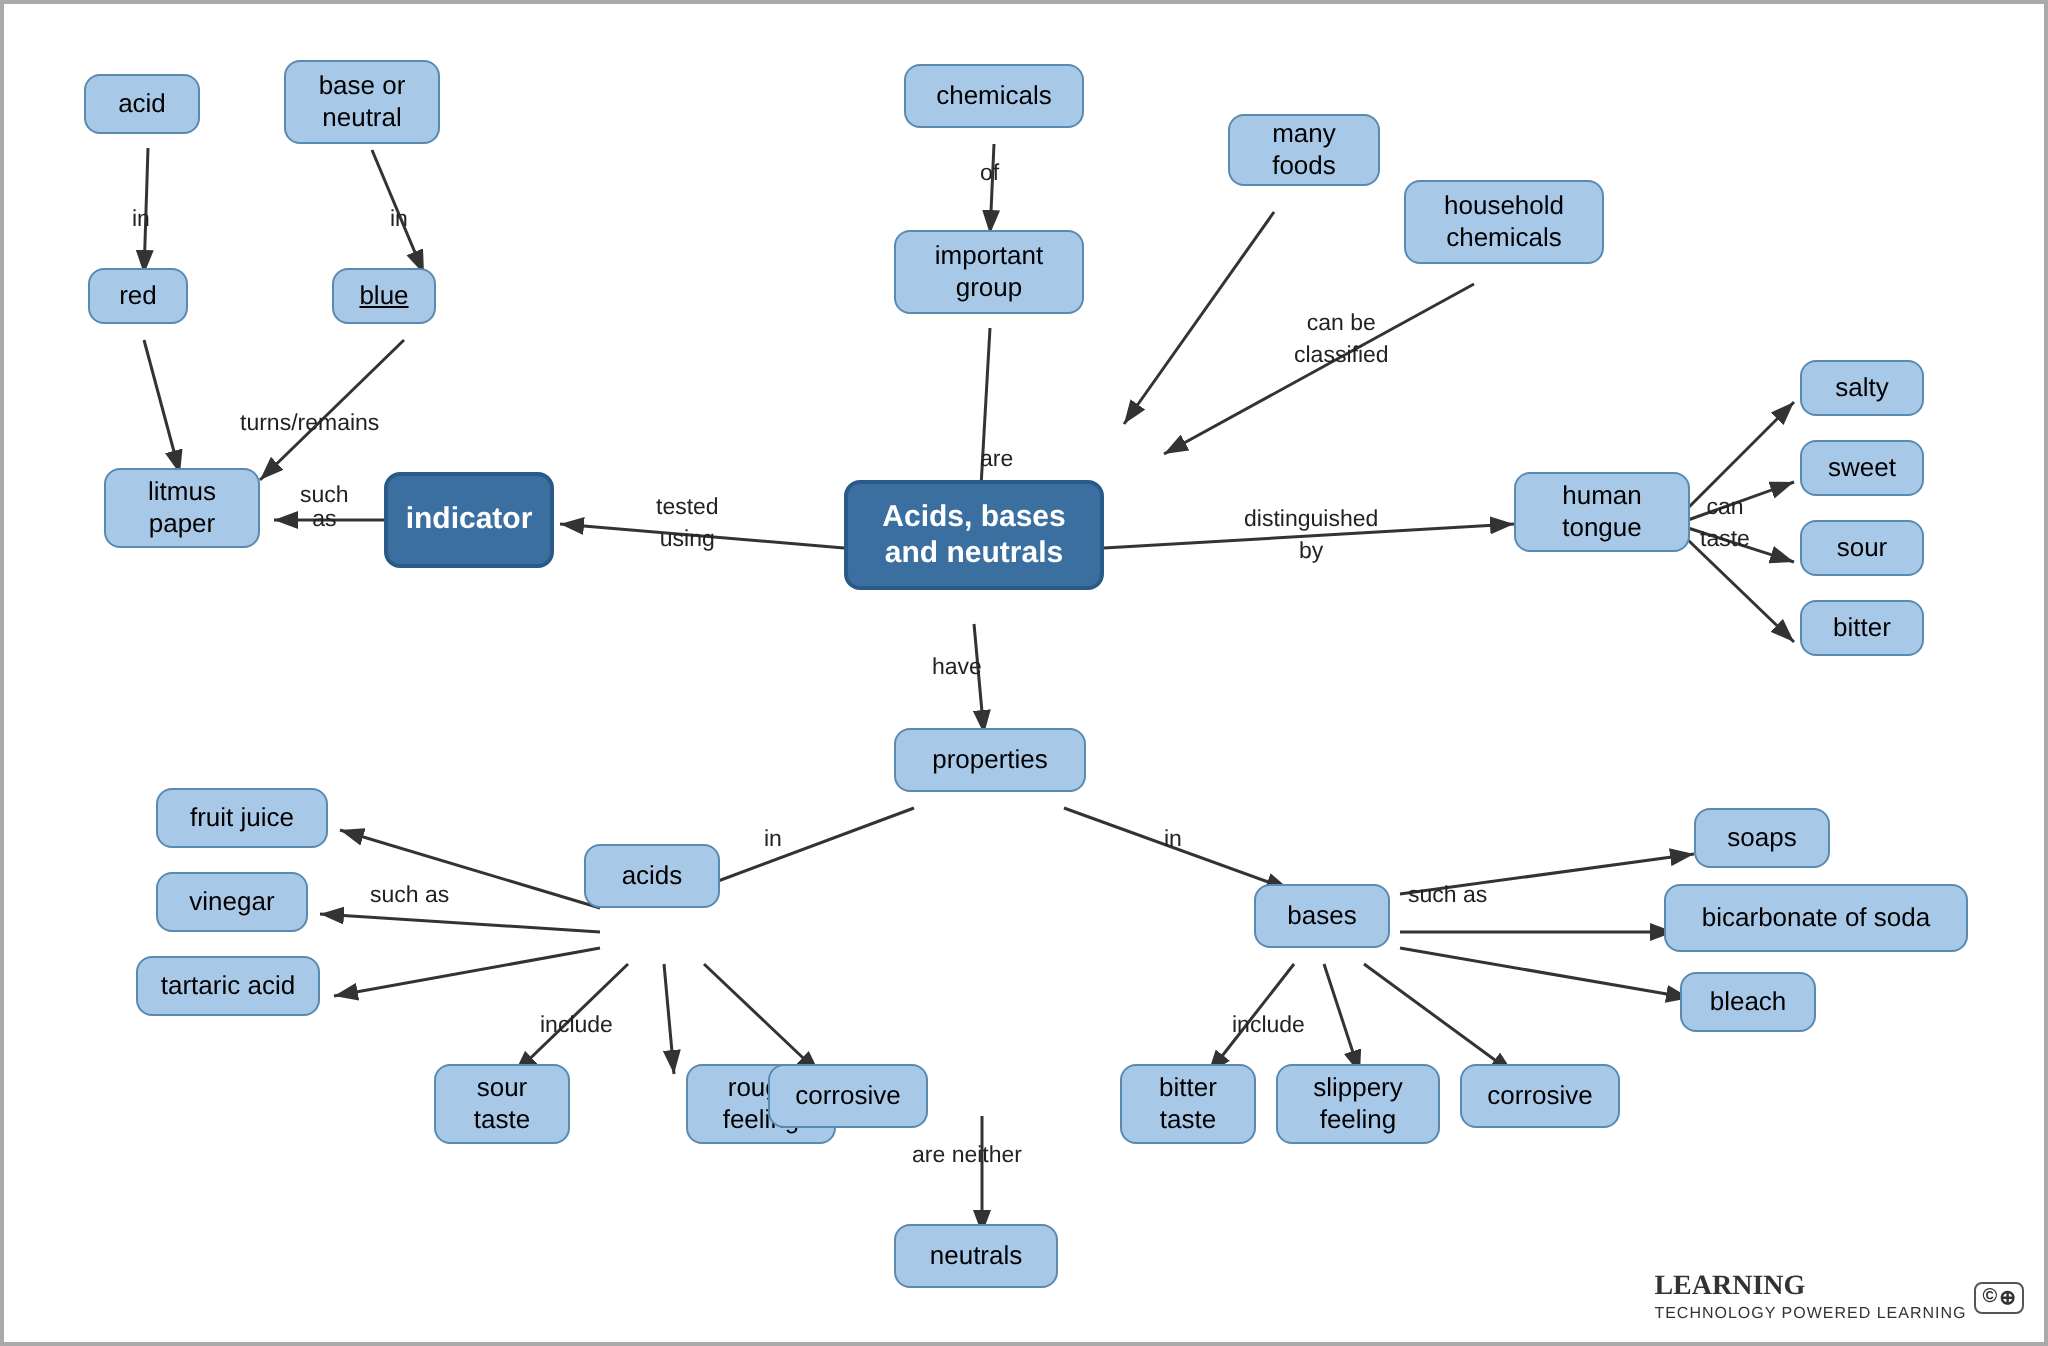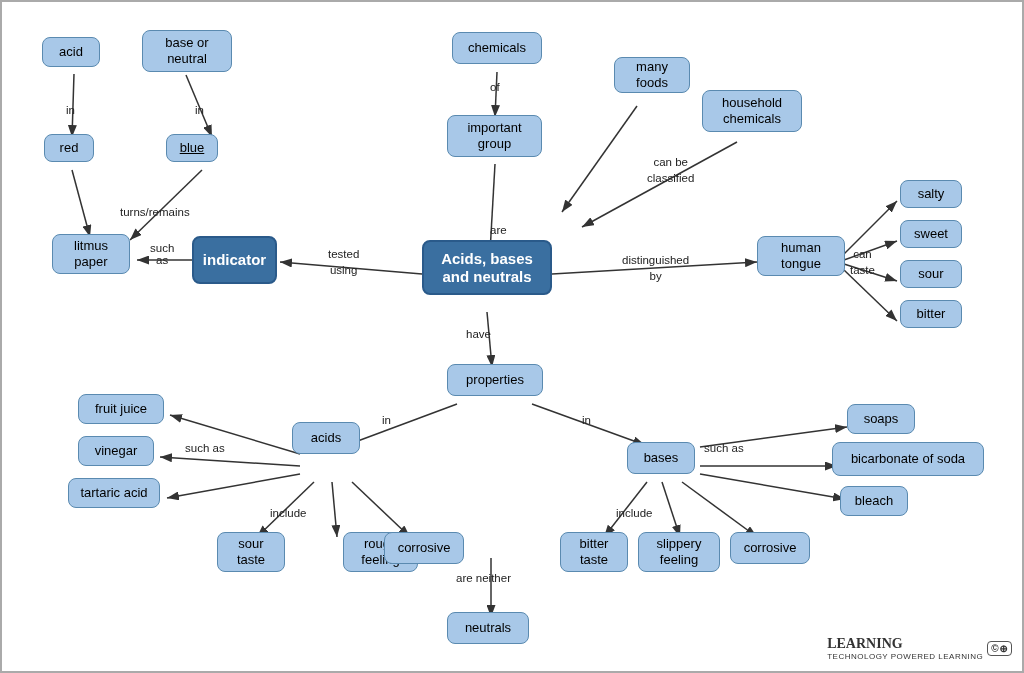--- a/index.html
+++ b/index.html
@@ -175,21 +175,21 @@
   </div>
 
   <div class="node node-light" style="left:700px;top:88px;width:100px;height:42px;">
     <span>household<br>chemicals</span>
   </div>
 
   <div class="node node-light" style="left:40px;top:35px;width:58px;height:30px;">
     <span>acid</span>
   </div>
 
-  <div class="node node-light" style="left:140px;top:28px;width:90px;height:42px;">
+  <div class="node node-light" style="left:140px;top:28px;width:78px;height:42px;">
     <span>base or<br>neutral</span>
   </div>
 
   <div class="node node-light" style="left:42px;top:132px;width:50px;height:28px;">
     <span>red</span>
   </div>
 
   <div class="node node-light" style="left:164px;top:132px;width:52px;height:28px;text-decoration:underline;">
     <span>blue</span>
   </div>

